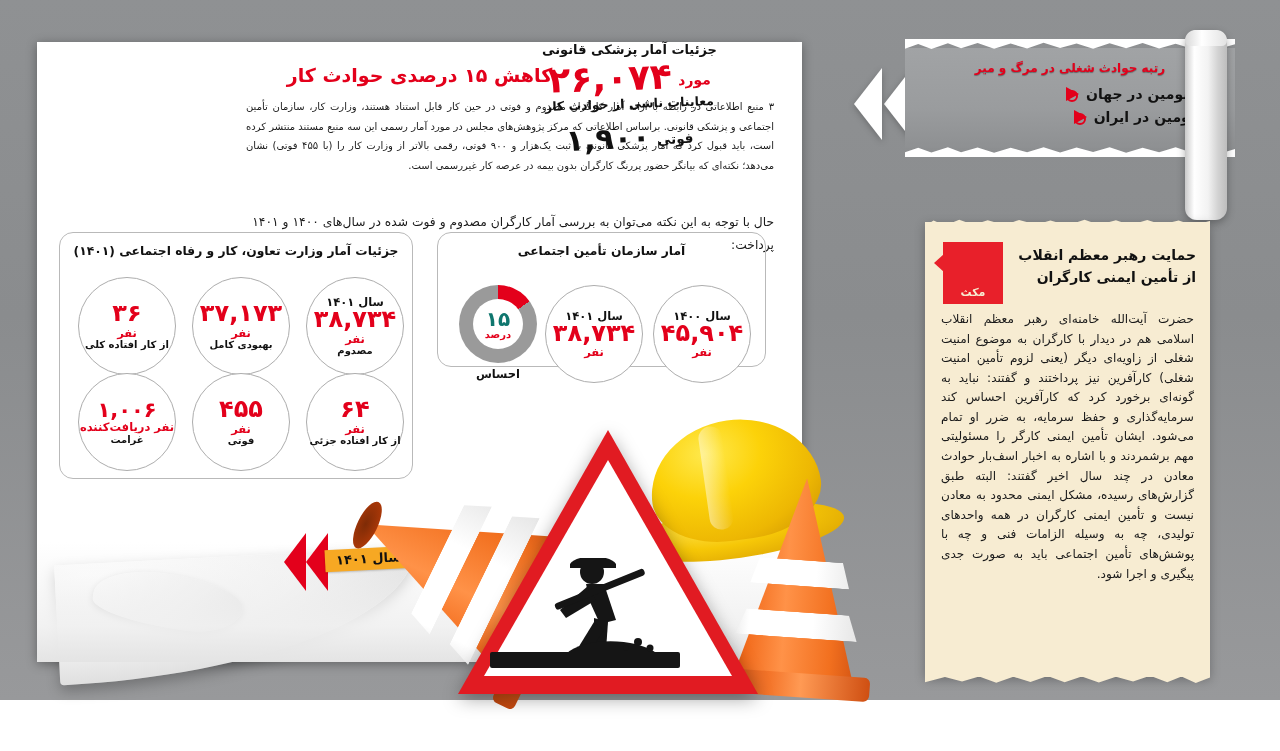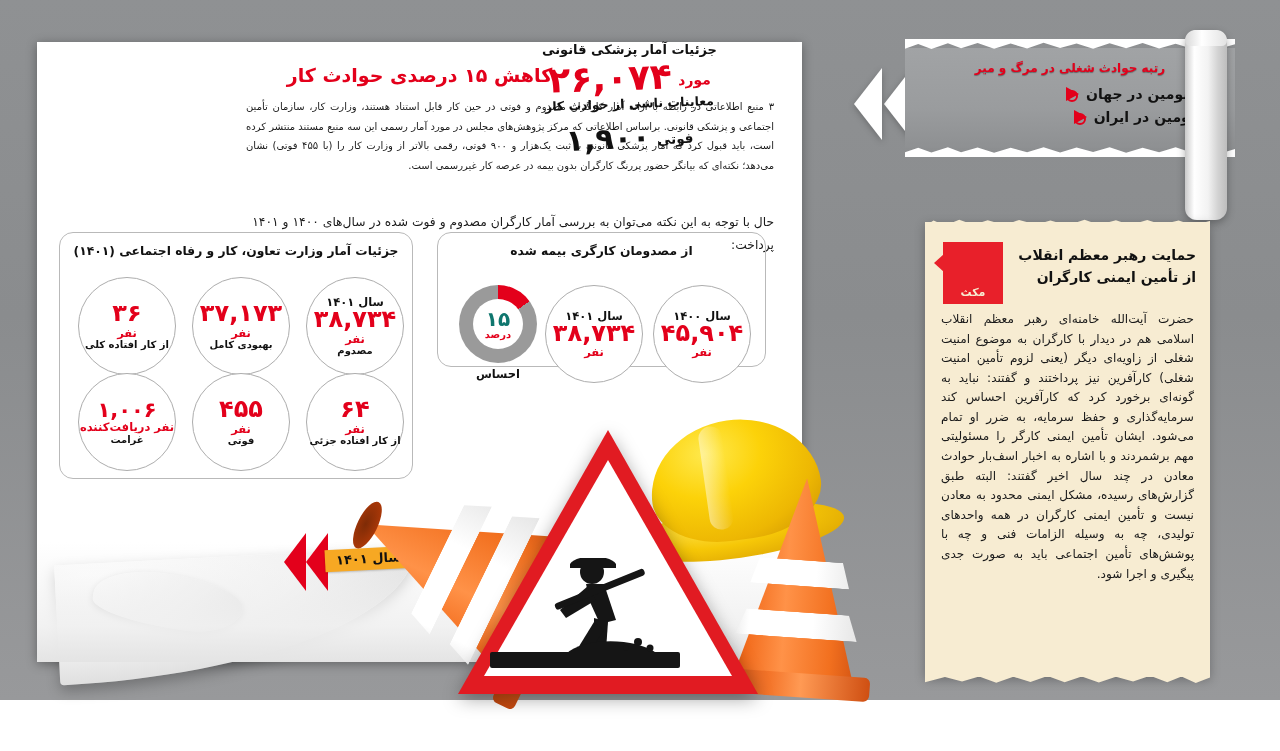--- a/index.html
+++ b/index.html
@@ -358,21 +358,21 @@
 
       <div class="circle c-big" style="right:236px;top:140px;">
         <span class="c-num c-num-sm">۱,۰۰۶</span>
         <span class="c-unit">نفر دریافت‌کننده</span>
         <span class="c-desc">غرامت</span>
       </div>
     </div>
 
     <div class="panel" id="panel-sso">
       <div class="panel-title nosel">
-        <div>از مصدومان کارگری بیمه شده</div>
+        <div>آمار سازمان تأمین اجتماعی</div>
       </div>
 
       <div class="circle c-big" style="right:14px;top:52px;">
         <span class="c-year">سال ۱۴۰۰</span>
         <span class="c-num">۴۵,۹۰۴</span>
         <span class="c-unit">نفر</span>
       </div>
 
       <div class="circle c-big" style="right:122px;top:52px;">
         <span class="c-year">سال ۱۴۰۱</span>

